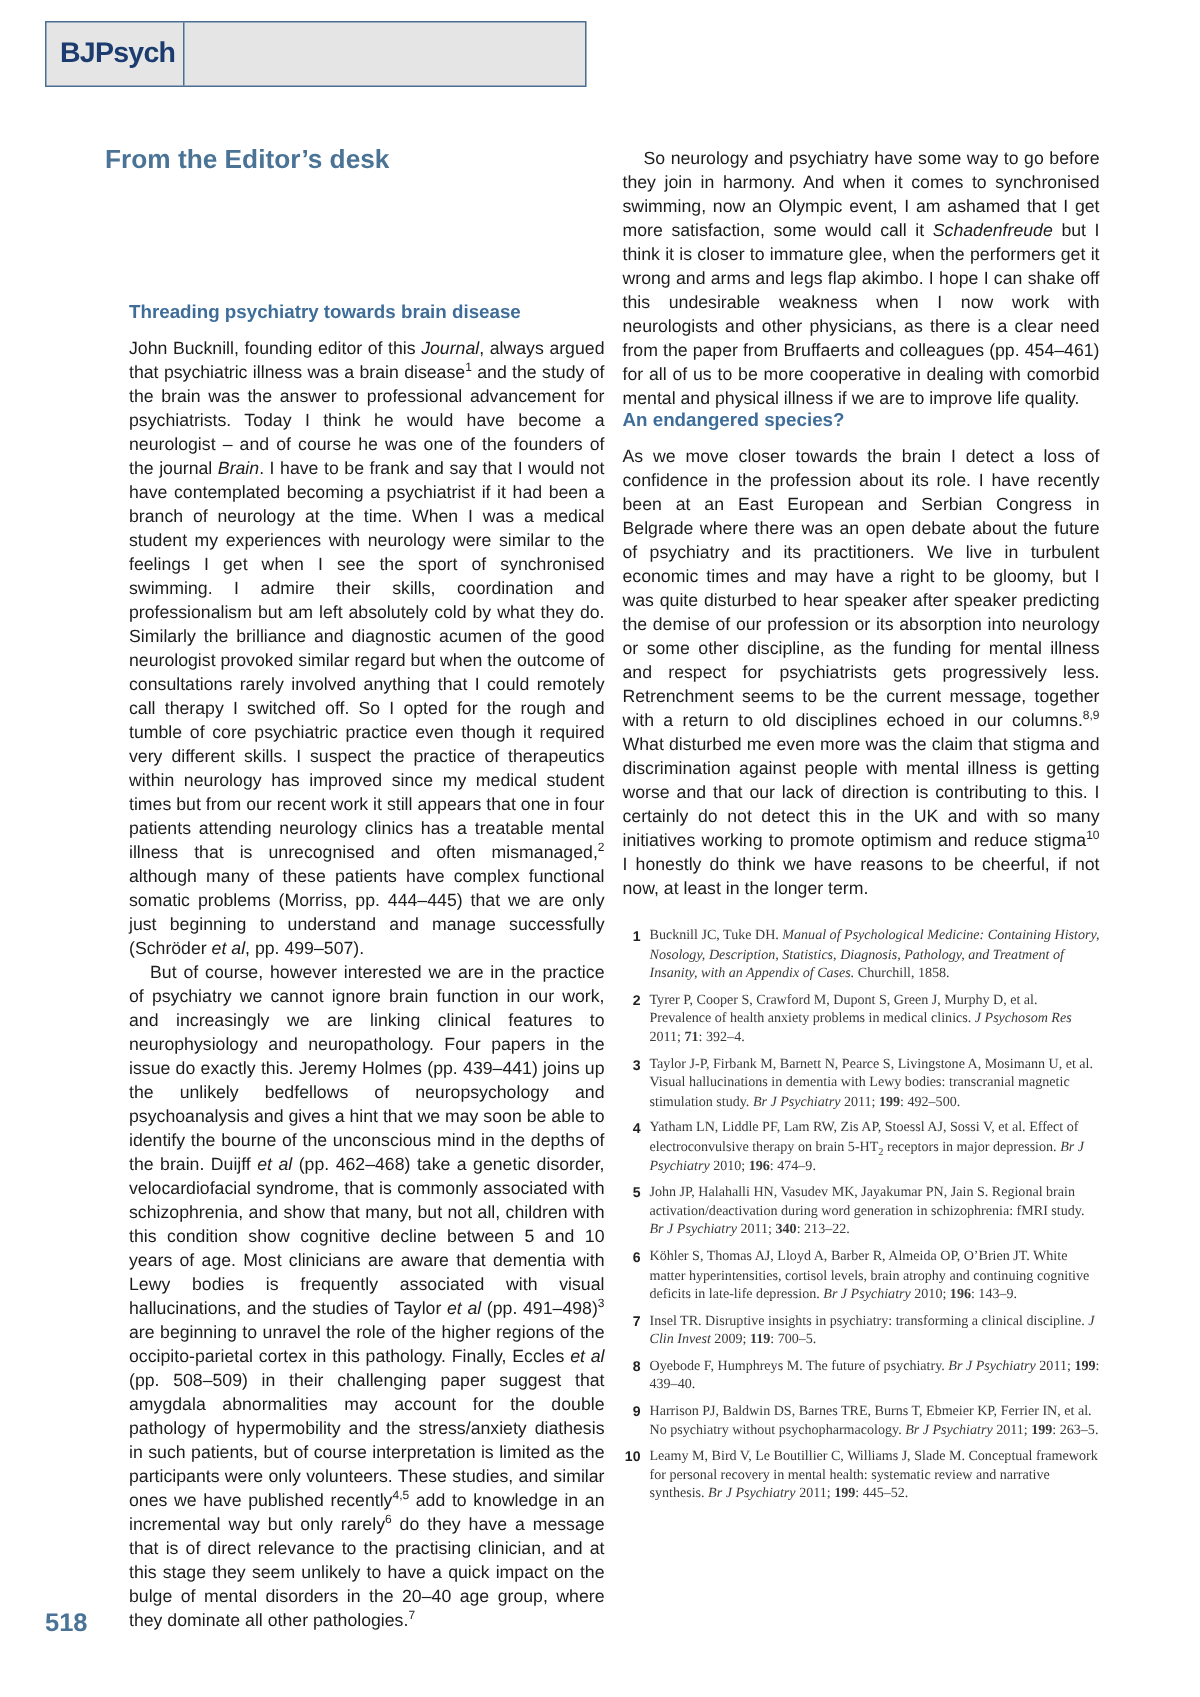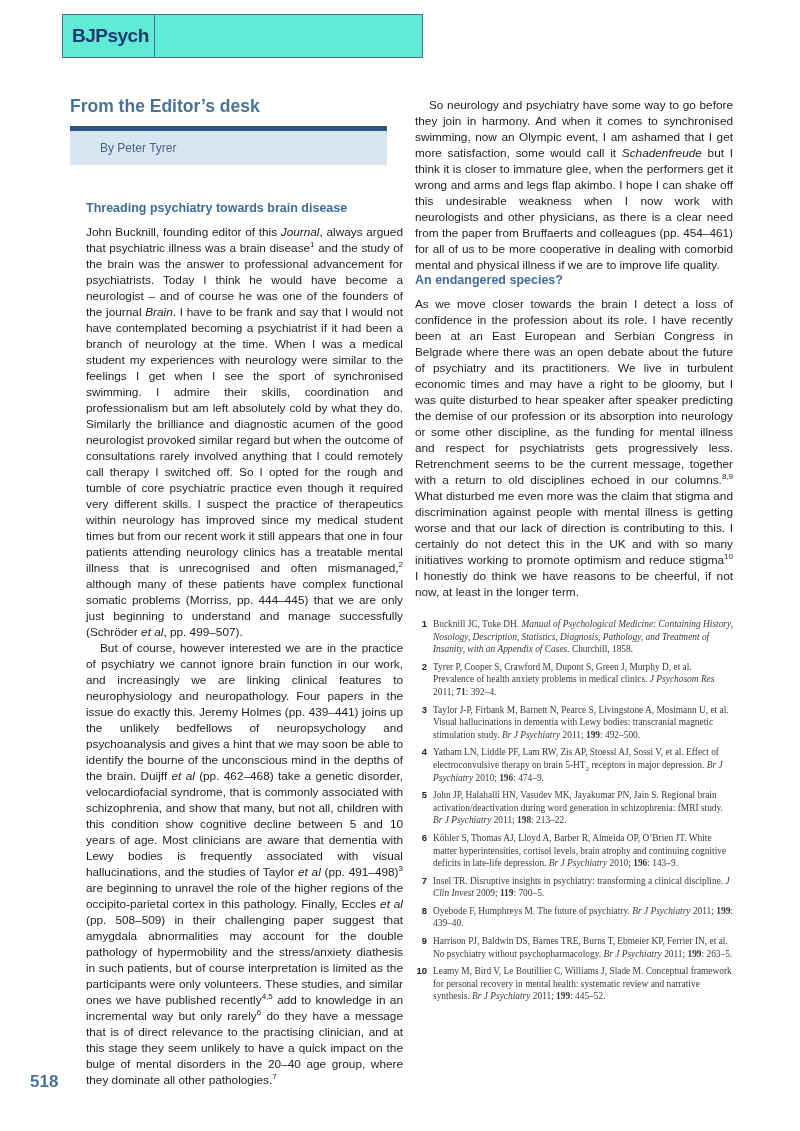--- a/index.html
+++ b/index.html
@@ -5,21 +5,21 @@
   html, body { margin: 0; padding: 0; }
   body { background: #ffffff; font-family: "Liberation Sans", sans-serif; }
   .page {
     width: 800px; height: 1131px; position: relative;
     background: #ffffff; overflow: hidden; margin: 0 auto;
   }
 
   
   .masthead {
     position: absolute; left: 30px; top: 14px; width: 359px; height: 42px;
-    border: 1px solid #4a6e94; display: flex; align-items: stretch; background: #5eead4; margin-left: 32px;
+    border: 1px solid #4a6e94; display: flex; align-items: stretch; background: #e5e5e5;
   }
   .logo-box { width: 82px; display: flex; align-items: center; padding-left: 9px; border-right: 1px solid #4a6e94; }
   .logo-text { font-weight: bold; font-size: 19px; color: #1c3b6e; letter-spacing: -0.5px; }
   .journal-meta { flex: 1; padding: 6px 0 0 10px; font-size: 10.4px; line-height: 14px; color: #44688f; }
 
   
   .article-title { position: absolute; left: 70px; top: 96px; margin: 0; font-size: 17.5px; font-weight: bold; color: #4a7396; }
   .byline-box {
     position: absolute; left: 70px; top: 126px; width: 317px; box-sizing: border-box;
     border-top: 5px solid #2f567d; background: #d9e5f1;
@@ -55,23 +55,20 @@
 <div class="page">
 
   <div class="masthead">
     <div class="logo-box">
       <span class="logo-text">BJPsych</span>
     </div>
   </div>
 
   <h1 class="article-title">From the Editor’s desk</h1>
 
-  <div class="byline-box">
-    <span>By Peter Tyrer</span>
-  </div>
 
   <div class="col-left">
     <h2 class="section-heading">Threading psychiatry towards brain disease</h2>
     <p class="body-text">John Bucknill, founding editor of this <i>Journal</i>, always argued that psychiatric illness was a brain disease<sup>1</sup> and the study of the brain was the answer to professional advancement for psychiatrists. Today I think he would have become a neurologist – and of course he was one of the founders of the journal <i>Brain</i>. I have to be frank and say that I would not have contemplated becoming a psychiatrist if it had been a branch of neurology at the time. When I was a medical student my experiences with neurology were similar to the feelings I get when I see the sport of synchronised swimming. I admire their skills, coordination and professionalism but am left absolutely cold by what they do. Similarly the brilliance and diagnostic acumen of the good neurologist provoked similar regard but when the outcome of consultations rarely involved anything that I could remotely call therapy I switched off. So I opted for the rough and tumble of core psychiatric practice even though it required very different skills. I suspect the practice of therapeutics within neurology has improved since my medical student times but from our recent work it still appears that one in four patients attending neurology clinics has a treatable mental illness that is unrecognised and often mismanaged,<sup>2</sup> although many of these patients have complex functional somatic problems (Morriss, pp. 444–445) that we are only just beginning to understand and manage successfully (Schröder <i>et al</i>, pp. 499–507).</p>
     <p class="body-text indent">But of course, however interested we are in the practice of psychiatry we cannot ignore brain function in our work, and increasingly we are linking clinical features to neurophysiology and neuropathology. Four papers in the issue do exactly this. Jeremy Holmes (pp. 439–441) joins up the unlikely bedfellows of neuropsychology and psychoanalysis and gives a hint that we may soon be able to identify the bourne of the unconscious mind in the depths of the brain. Duijff <i>et al</i> (pp. 462–468) take a genetic disorder, velocardiofacial syndrome, that is commonly associated with schizophrenia, and show that many, but not all, children with this condition show cognitive decline between 5 and 10 years of age. Most clinicians are aware that dementia with Lewy bodies is frequently associated with visual hallucinations, and the studies of Taylor <i>et al</i> (pp. 491–498)<sup>3</sup> are beginning to unravel the role of the higher regions of the occipito-parietal cortex in this pathology. Finally, Eccles <i>et al</i> (pp. 508–509) in their challenging paper suggest that amygdala abnormalities may account for the double pathology of hypermobility and the stress/anxiety diathesis in such patients, but of course interpretation is limited as the participants were only volunteers. These studies, and similar ones we have published recently<sup>4,5</sup> add to knowledge in an incremental way but only rarely<sup>6</sup> do they have a message that is of direct relevance to the practising clinician, and at this stage they seem unlikely to have a quick impact on the bulge of mental disorders in the 20–40 age group, where they dominate all other pathologies.<sup>7</sup></p>
   </div>
 
   <div class="col-right">
     <p class="body-text indent">So neurology and psychiatry have some way to go before they join in harmony. And when it comes to synchronised swimming, now an Olympic event, I am ashamed that I get more satisfaction, some would call it <i>Schadenfreude</i> but I think it is closer to immature glee, when the performers get it wrong and arms and legs flap akimbo. I hope I can shake off this undesirable weakness when I now work with neurologists and other physicians, as there is a clear need from the paper from Bruffaerts and colleagues (pp. 454–461) for all of us to be more cooperative in dealing with comorbid mental and physical illness if we are to improve life quality.</p>
     <h2 class="section-heading">An endangered species?</h2>
@@ -88,21 +85,21 @@
         <li>
           <span class="ref-num">3</span>
           <span class="ref-text">Taylor J-P, Firbank M, Barnett N, Pearce S, Livingstone A, Mosimann U, et al. Visual hallucinations in dementia with Lewy bodies: transcranial magnetic stimulation study. <i>Br J Psychiatry</i> 2011; <b>199</b>: 492–500.</span>
         </li>
         <li>
           <span class="ref-num">4</span>
           <span class="ref-text">Yatham LN, Liddle PF, Lam RW, Zis AP, Stoessl AJ, Sossi V, et al. Effect of electroconvulsive therapy on brain 5-HT<sub>2</sub> receptors in major depression. <i>Br J Psychiatry</i> 2010; <b>196</b>: 474–9.</span>
         </li>
         <li>
           <span class="ref-num">5</span>
-          <span class="ref-text">John JP, Halahalli HN, Vasudev MK, Jayakumar PN, Jain S. Regional brain activation/deactivation during word generation in schizophrenia: fMRI study. <i>Br J Psychiatry</i> 2011; <b>198</b>: 213–22.</span>
+          <span class="ref-text">John JP, Halahalli HN, Vasudev MK, Jayakumar PN, Jain S. Regional brain activation/deactivation during word generation in schizophrenia: fMRI study. <i>Br J Psychiatry</i> 2011; <b>340</b>: 213–22.</span>
         </li>
         <li>
           <span class="ref-num">6</span>
           <span class="ref-text">Köhler S, Thomas AJ, Lloyd A, Barber R, Almeida OP, O’Brien JT. White matter hyperintensities, cortisol levels, brain atrophy and continuing cognitive deficits in late-life depression. <i>Br J Psychiatry</i> 2010; <b>196</b>: 143–9.</span>
         </li>
         <li>
           <span class="ref-num">7</span>
           <span class="ref-text">Insel TR. Disruptive insights in psychiatry: transforming a clinical discipline. <i>J Clin Invest</i> 2009; <b>119</b>: 700–5.</span>
         </li>
         <li>

